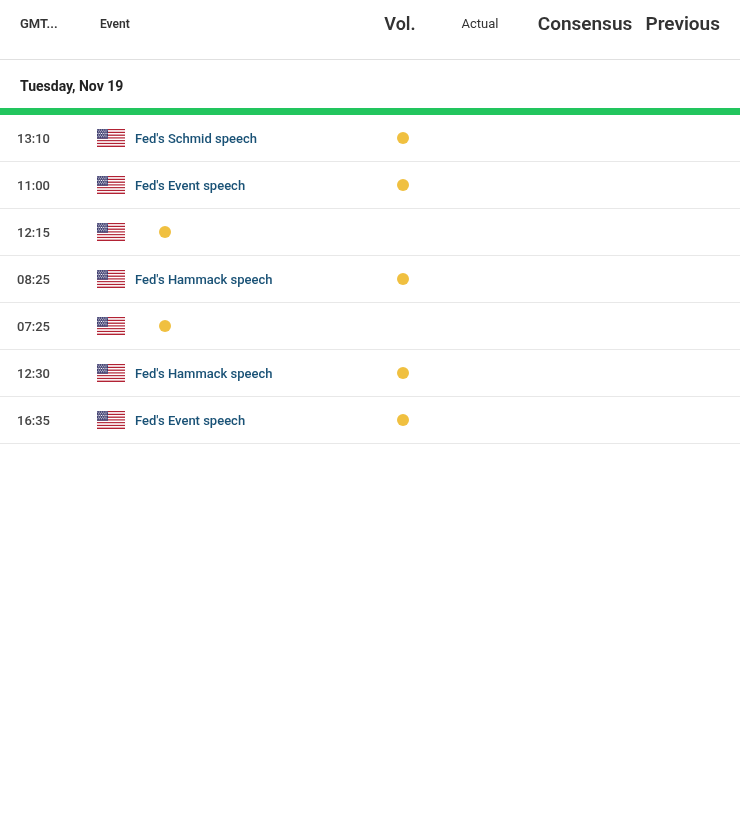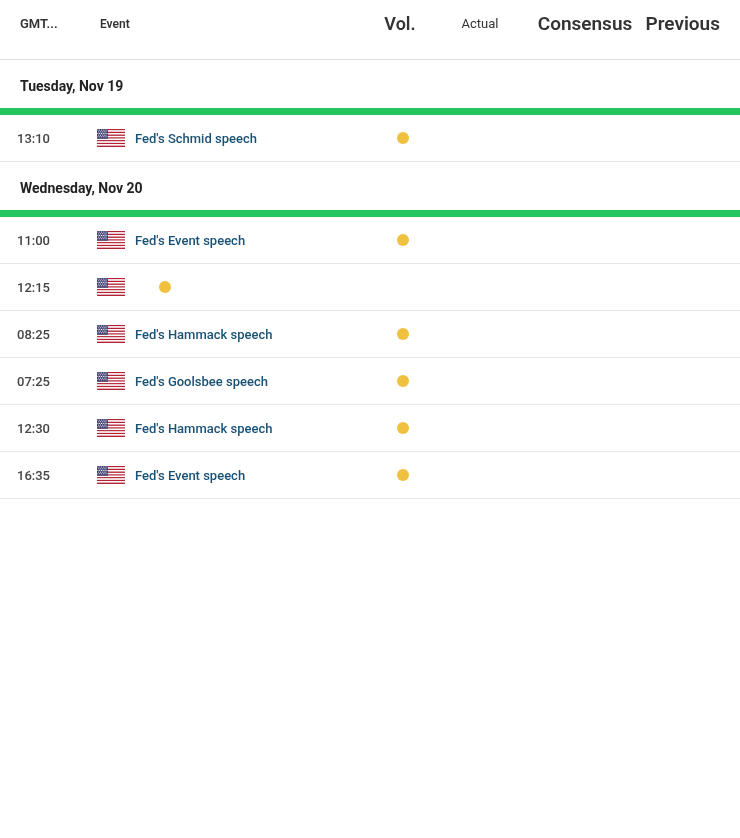--- a/index.html
+++ b/index.html
@@ -191,21 +191,20 @@
         </svg>
       </div>
       <span class="event-name">Fed's Schmid speech</span>
       <div class="event-vol">
         <div class="vol-dot"></div>
       </div>
       <div class="event-actual"></div>
       <div class="event-consensus"></div>
       <div class="event-previous"></div>
     </div>
-    <div class="day-header">Wednesday, Nov 20</div>
     <div class="event-row">
       <span class="event-time">11:00</span>
       <div class="event-flag">
         <svg viewBox="0 0 28 18" width="28" height="18" class="flag-svg">
           <rect x="0" y="0.00" width="28" height="1.38" fill="#B22234"></rect>
           <rect x="0" y="1.38" width="28" height="1.38" fill="#fff"></rect>
           <rect x="0" y="2.77" width="28" height="1.38" fill="#B22234"></rect>
           <rect x="0" y="4.15" width="28" height="1.38" fill="#fff"></rect>
           <rect x="0" y="5.54" width="28" height="1.38" fill="#B22234"></rect>
           <rect x="0" y="6.92" width="28" height="1.38" fill="#fff"></rect>
@@ -407,21 +406,20 @@
           <circle cx="7.2" cy="6.1" r="0.55" fill="#fff"></circle>
           <circle cx="9.0" cy="6.1" r="0.55" fill="#fff"></circle>
           <circle cx="0.9" cy="7.8" r="0.55" fill="#fff"></circle>
           <circle cx="2.7" cy="7.8" r="0.55" fill="#fff"></circle>
           <circle cx="4.5" cy="7.8" r="0.55" fill="#fff"></circle>
           <circle cx="6.3" cy="7.8" r="0.55" fill="#fff"></circle>
           <circle cx="8.1" cy="7.8" r="0.55" fill="#fff"></circle>
           <circle cx="9.9" cy="7.8" r="0.55" fill="#fff"></circle>
         </svg>
       </div>
-      <span class="event-name">Fed's Goolsbee speech</span>
       <div class="event-vol">
         <div class="vol-dot"></div>
       </div>
       <div class="event-actual"></div>
       <div class="event-consensus"></div>
       <div class="event-previous"></div>
     </div>
     <div class="event-row">
       <span class="event-time">12:30</span>
       <div class="event-flag">

